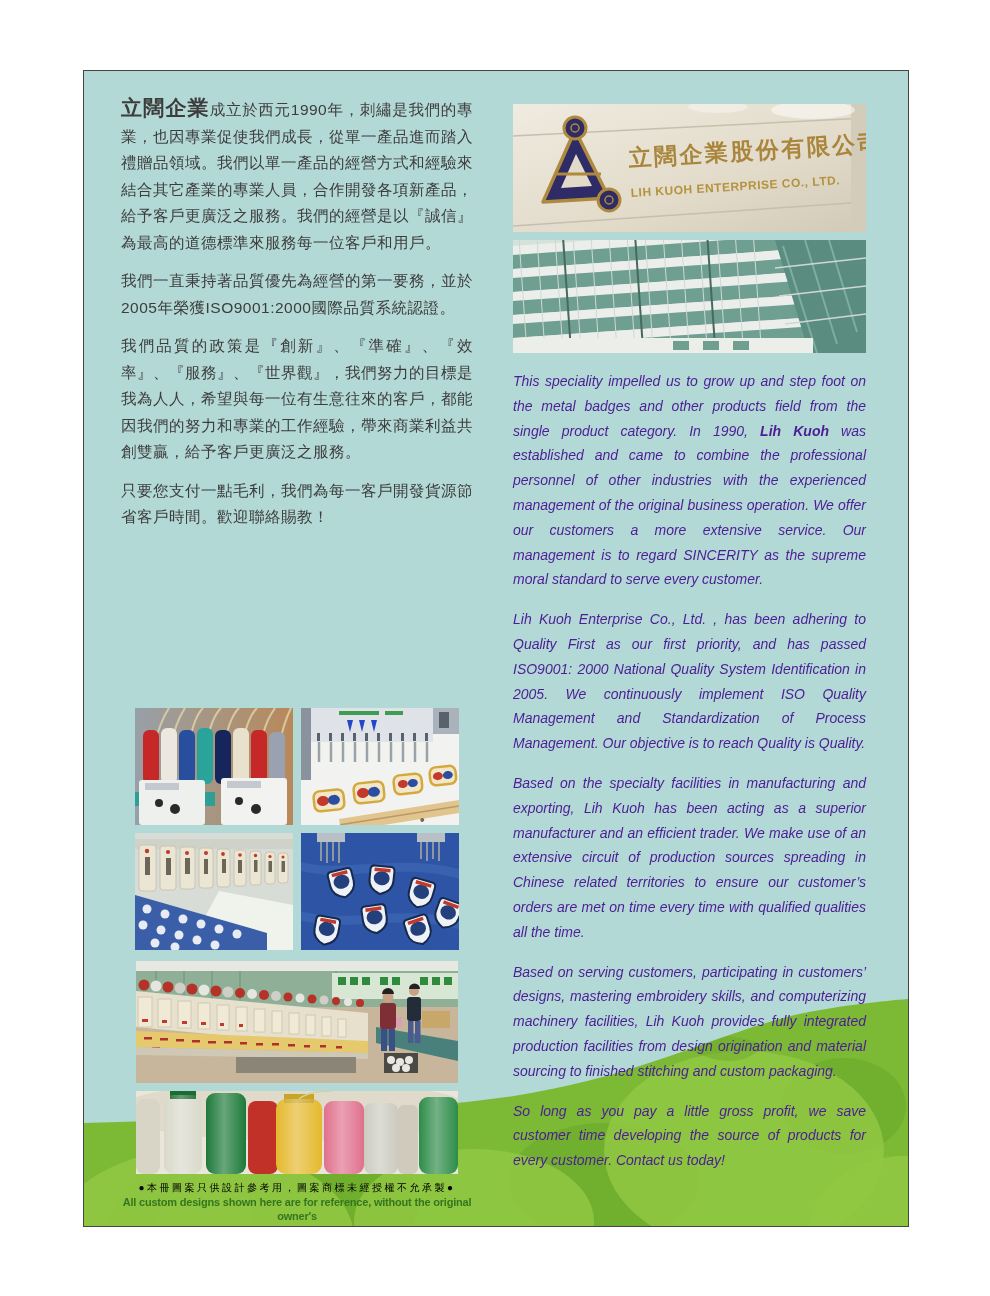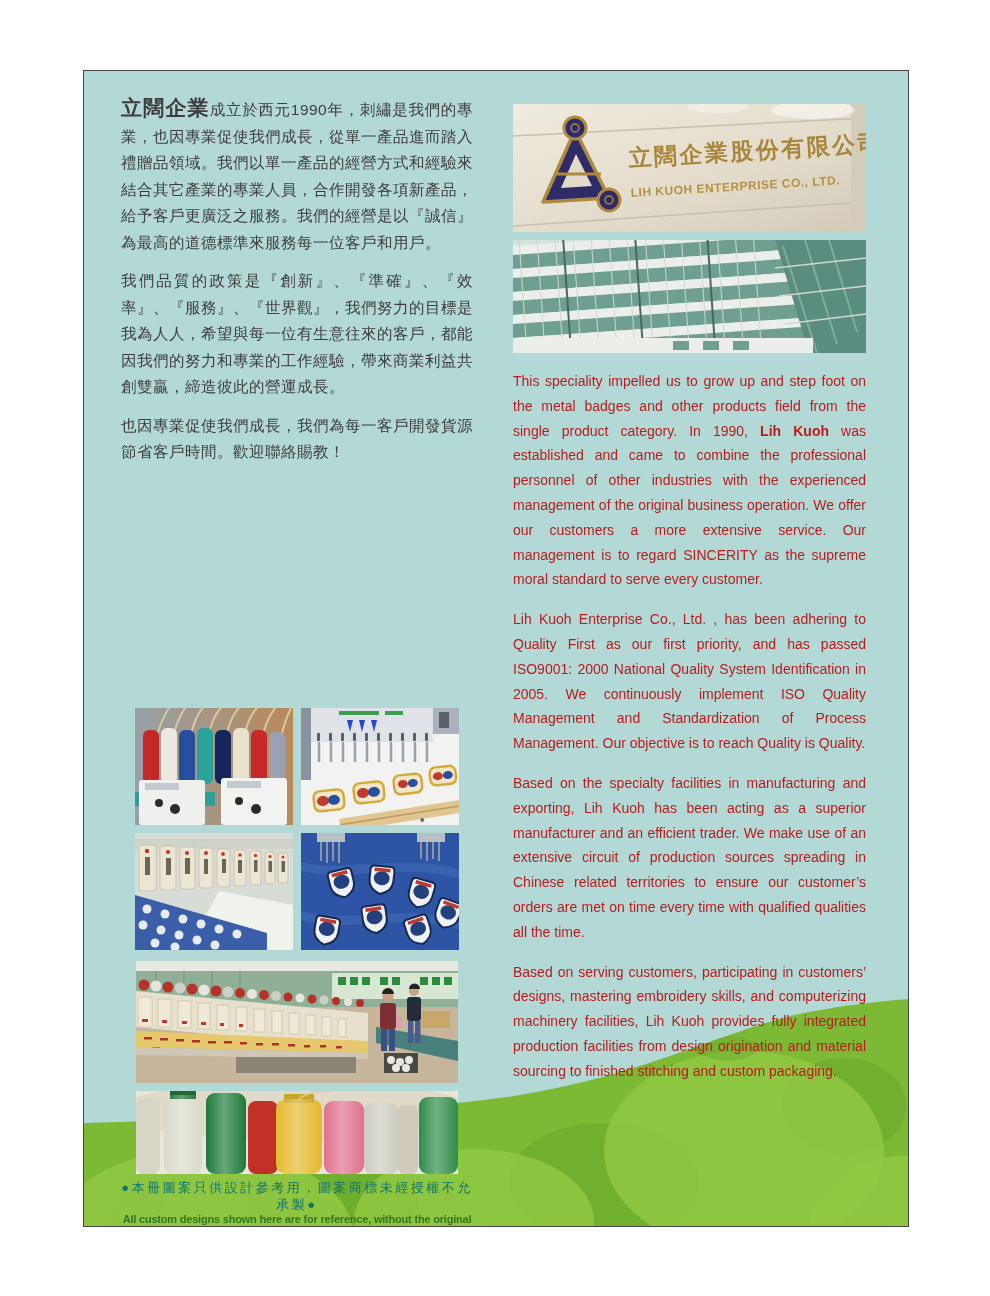--- a/index.html
+++ b/index.html
@@ -9,38 +9,38 @@
         background:#b3d9d6;border:1px solid #454545;overflow:hidden;}
 
   
   .left-col{position:absolute;left:37px;top:24px;width:352px;color:#3d3d3d;
             font-size:15.5px;line-height:26.5px;letter-spacing:0.5px;text-align:justify;}
   .left-col p{margin:0 0 12px 0;}
   .lead{font-size:21px;font-weight:bold;letter-spacing:1px;}
 
   
   .right-col{position:absolute;left:429px;top:33px;width:353px;}
-  .right-col .en{margin:0 0 15px 0;color:#b91c1c;font-size:14px;line-height:24.8px;
-                 text-align:justify;}
+  .right-col .en{margin:0 0 15px 0;color:#4c1d95;font-size:14px;line-height:24.8px;
+                 text-align:justify;font-style:italic;}
   .photo{display:block;margin:0;}
   .sign-photo{margin-bottom:8px;}
   .building-photo{margin-bottom:16px;}
 
   
   .pg{position:absolute;}
   .f1{left:51px;top:637px;}  .f2{left:217px;top:637px;}
   .f3{left:51px;top:762px;}  .f4{left:217px;top:762px;}
   .f5{left:52px;top:890px;}  .f6{left:52px;top:1020px;}
 
   
   .wave{position:absolute;left:0;top:915px;width:824px;height:240px;}
 
   
   .disclaimer{position:absolute;left:33px;top:1108px;width:360px;text-align:center;}
-  .disclaimer .zh{color:#0f766e;font-size:13px;letter-spacing:2.5px;line-height:17px;margin:0;}
+  .disclaimer .zh{color:#000000;font-size:10px;letter-spacing:2.5px;line-height:17px;margin:0;}
   .disclaimer .en{color:#35761f;font-size:11px;line-height:13.5px;margin:0;font-weight:bold;
                   letter-spacing:-0.2px;}
 </style>
 </head>
 <body>
 
 <div class="page">
   <div class="card">
 
     <svg class="wave" viewBox="0 0 824 240" aria-hidden="true">
@@ -58,22 +58,23 @@
         <ellipse cx="120" cy="252" rx="150" ry="90" fill="#90c842" opacity="0.9"></ellipse>
         <ellipse cx="390" cy="235" rx="120" ry="72" fill="#90c842" opacity="0.85"></ellipse>
         <ellipse cx="660" cy="165" rx="140" ry="100" fill="#90c842" opacity="0.85"></ellipse>
         <ellipse cx="820" cy="245" rx="95" ry="75" fill="#90c842" opacity="0.9"></ellipse>
         <path d="M600,60 q40,-20 80,0 q-30,30 -80,0" fill="#66a628" opacity="0.4"></path>
       </g>
     </svg>
 
     <div class="left-col">
       <p><span class="lead">立闊企業</span><span>成立於西元1990年，刺繡是我們的專業，也因專業促使我們成長，從單一產品進而踏入禮贈品領域。我們以單一產品的經營方式和經驗來結合其它產業的專業人員，合作開發各項新產品，給予客戶更廣泛之服務。我們的經營是以『誠信』為最高的道德標準來服務每一位客戶和用戶。</span></p>
-      <p>我們品質的政策是『創新』、『準確』、『效率』、『服務』、『世界觀』，我們努力的目標是我為人人，希望與每一位有生意往來的客戶，都能因我們的努力和專業的工作經驗，帶來商業利益共創雙贏，締造彼此的營運成長。</p>
-      <p>也因專業促使我們成長，我們為每一客戶開發貨源節省客戶時間。歡迎聯絡賜教！</p>
+      <p>我們一直秉持著品質優先為經營的第一要務，並於2005年榮獲ISO9001:2000國際品質系統認證。</p>
+      <p>我們品質的政策是『創新』、『準確』、『效率』、『服務』、『世界觀』，我們努力的目標是我為人人，希望與每一位有生意往來的客戶，都能因我們的努力和專業的工作經驗，帶來商業利益共創雙贏，給予客戶更廣泛之服務。</p>
+      <p>只要您支付一點毛利，我們為每一客戶開發貨源節省客戶時間。歡迎聯絡賜教！</p>
     </div>
 
     <svg class="pg f1" width="158" height="117" viewBox="0 0 158 117">
       <defs>
           <linearGradient id="p1bg" x1="0" y1="0" x2="1" y2="0">
         <stop offset="0" stop-color="#97a0a8"></stop>
             <stop offset="0.55" stop-color="#a9947c"></stop>
             <stop offset="1" stop-color="#b9885a"></stop>
       </linearGradient>
         </defs>
@@ -544,16 +545,17 @@
             <rect x="160" y="101" width="16" height="9"></rect>
             <rect x="190" y="101" width="16" height="9"></rect>
             <rect x="220" y="101" width="16" height="9"></rect>
           </g>
       </svg>
 
       <p class="en"><span>This speciality impelled us to grow up and step foot on the metal badges and other products field from the single product category. In 1990, </span><b>Lih Kuoh</b><span> was established and came to combine the professional personnel of other industries with the experienced management of the original business operation. We offer our customers a more extensive service. Our management is to regard SINCERITY as the supreme moral standard to serve every customer.</span></p>
       <p class="en">Lih Kuoh Enterprise Co., Ltd. , has been adhering to Quality First as our first priority, and has passed ISO9001: 2000 National Quality System Identification in 2005. We continuously implement ISO Quality Management and Standardization of Process Management. Our objective is to reach Quality is Quality.</p>
       <p class="en">Based on the specialty facilities in manufacturing and exporting, Lih Kuoh has been acting as  a superior manufacturer and an efficient trader.  We make use of an extensive circuit of production sources spreading in Chinese related territories to ensure our customer’s orders are met on time every time with qualified qualities all the time.</p>
       <p class="en">Based on serving customers, participating in customers’ designs, mastering embroidery skills, and computerizing machinery facilities, Lih Kuoh provides fully integrated production facilities from design origination and material sourcing to finished stitching and custom packaging.</p>
+      <p class="en">So long as you pay a little gross profit, we save customer time developing the source of products for every customer.  Contact us today!</p>
     </div>
 
   </div>
 </div>
 
 </body></html>

